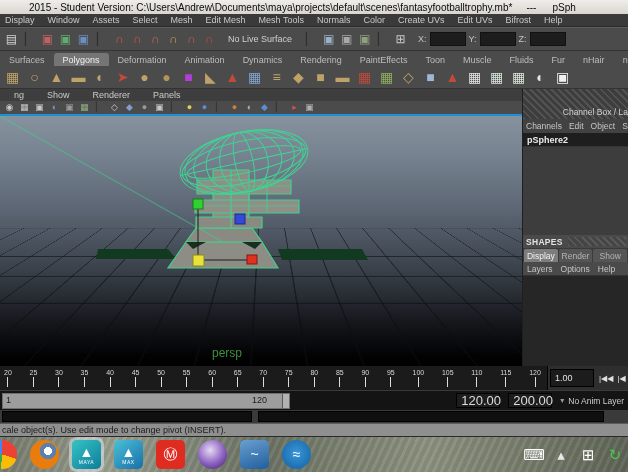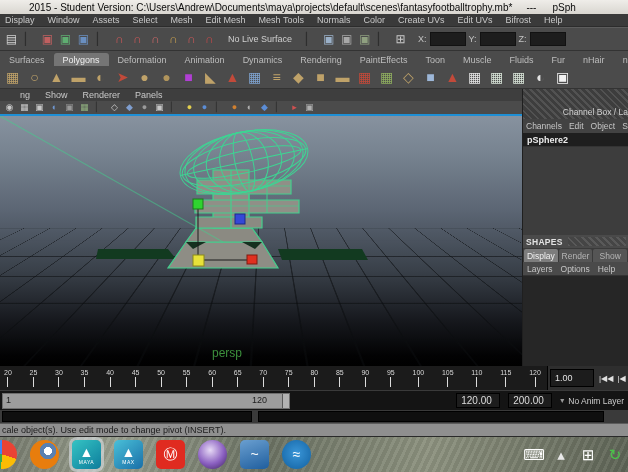--- a/index.html
+++ b/index.html
@@ -39,21 +39,21 @@
   .shelf-tab.active{background:#757575;color:#efefef;border-radius:3px 3px 0 0;}
   .shelfrow{position:absolute;top:66px;left:0;width:628px;height:23px;background:#4b4b4b;
     border-bottom:1px solid #333;display:flex;align-items:center;gap:1px;padding-left:2px;
     overflow:hidden;}
   .shelf-icon{width:21px;height:21px;display:inline-flex;align-items:center;justify-content:center;
     font-size:14px;line-height:1;}
 
   
   .main{position:absolute;top:89px;left:0;width:628px;height:277px;display:flex;}
   .vcol{width:522px;height:277px;display:flex;flex-direction:column;background:#3e3e3e;}
-  .panelmenus{height:12px;display:flex;gap:15px;align-items:center;padding-left:20px;
+  .panelmenus{height:12px;display:flex;gap:23px;align-items:center;padding-left:14px;
     font-size:9px;color:#c9c9c9;}
   .vp-iconbar{height:13px;background:#4b4b4b;display:flex;align-items:center;gap:2px;
     padding-left:3px;overflow:hidden;}
   .vp-icon{width:13px;height:12px;display:inline-flex;align-items:center;justify-content:center;
     font-size:9px;line-height:1;}
   .view3d{position:relative;height:252px;border-top:2px solid #1e8fd5;overflow:hidden;
     background:linear-gradient(#87929f 0%,#76828f 16%,#5b6573 38%,#394049 62%,#16181d 82%,#020203 96%,#000 100%);}
   .grid-floor{position:absolute;left:-80px;width:690px;top:112px;height:320px;
     background:
       repeating-linear-gradient(to right, rgba(10,12,14,.55) 0 1px, transparent 1px 26px),
@@ -101,21 +101,21 @@
   .rangerow{position:absolute;top:390px;left:0;width:628px;height:20px;background:#141414;
     display:flex;align-items:center;border-top:1px solid #3a3a3a;}
   .range-bar{position:relative;width:288px;height:16px;margin:2px 0 2px 2px;background:#9d9d9d;
     border:1px solid #6e6e6e;color:#1d1d1d;font-size:9px;}
   .range-bar .r-start{position:absolute;left:3px;top:1px;}
   .range-bar .r-end{position:absolute;right:22px;top:1px;}
   .range-bar .r-handle{position:absolute;right:0;top:0;width:7px;height:100%;
     border-left:1px solid #5a5a5a;background:#b2b2b2;}
   .range-spacer{flex:1;}
   .num-fld{width:44px;height:15px;background:#1d1d1d;border:1px solid #000;color:#dcdcdc;
-    font-size:10px;display:flex;align-items:center;padding-left:4px;margin-right:8px;}
+    font-size:13px;display:flex;align-items:center;padding-left:4px;margin-right:8px;}
   .caret{color:#9a9a9a;font-size:8px;margin-right:4px;}
   .anim-layer{color:#cdcdcd;font-size:8.5px;margin-right:4px;white-space:nowrap;}
 
   
   .cmdrow{position:absolute;top:410px;left:0;width:628px;height:13px;background:#3a3a3a;
     display:flex;align-items:center;gap:6px;padding:1px 2px;}
   .cmd-fld{height:11px;background:#0f0f0f;border:1px solid #000;}
   .cmd-left{width:250px;}
   .cmd-right{width:346px;}
   .helpline{position:absolute;top:423px;left:0;width:628px;height:13px;background:#8f8f8f;

